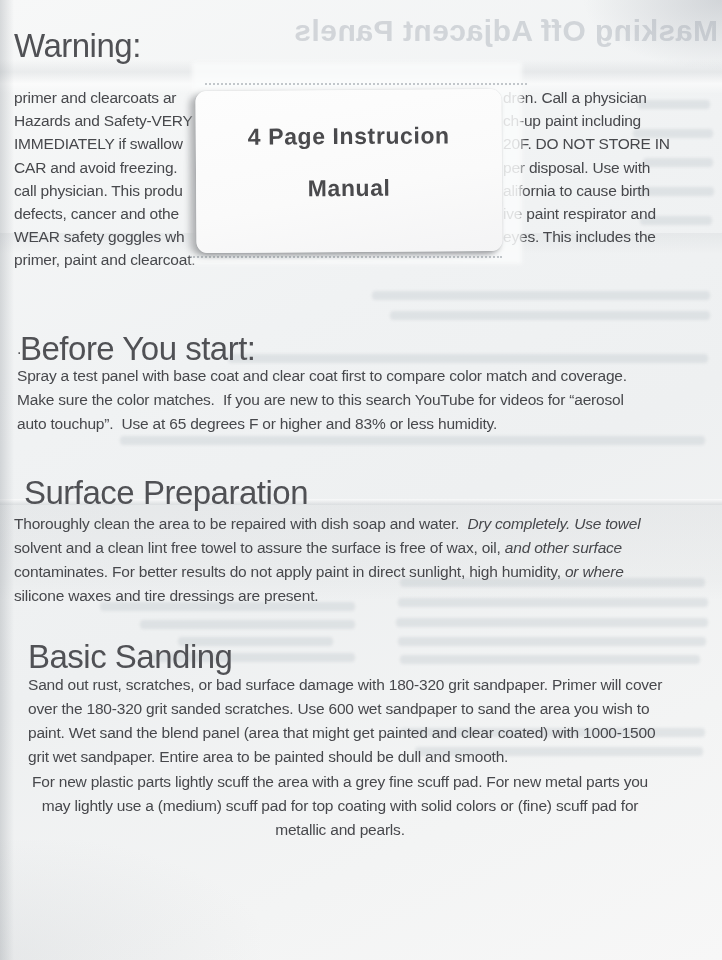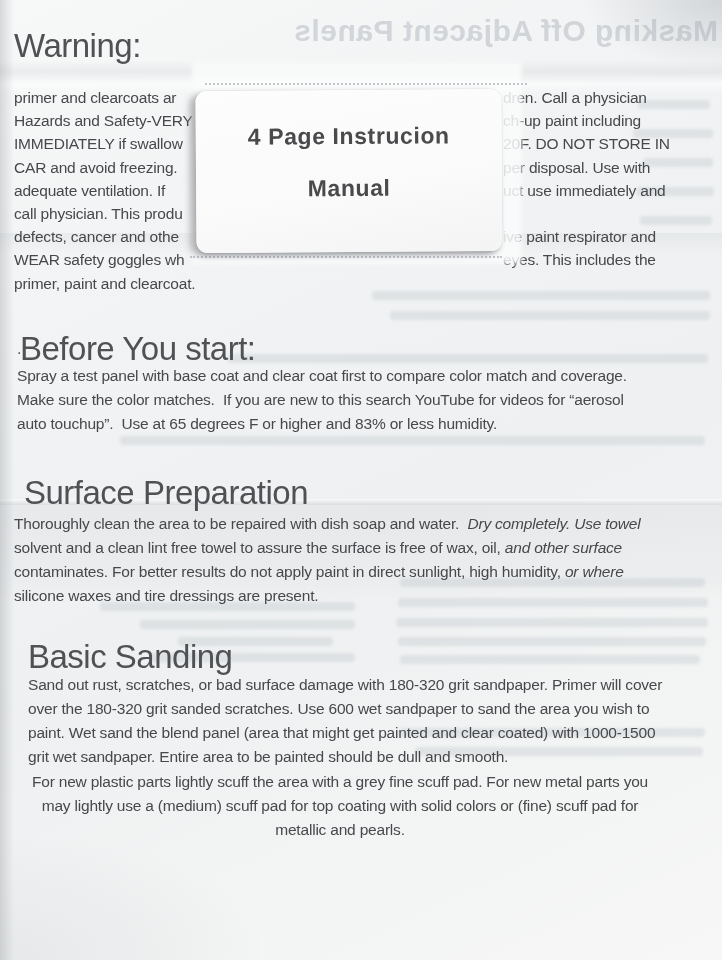--- a/index.html
+++ b/index.html
@@ -114,25 +114,22 @@
       </div>
     <div class="wrow">
         <span class="wleft">IMMEDIATELY if swallow</span>
         <span class="wright">20F. DO NOT STORE IN</span>
       </div>
     <div class="wrow">
         <span class="wleft">CAR and avoid freezing.</span>
         <span class="wright">per disposal. Use with</span>
       </div>
     <div class="wrow">
-        <span class="wleft">adequate ventilation. If</span>
-        <span class="wright">uct use immediately and</span>
-      </div>
-    <div class="wrow">
         <span class="wleft">call physician. This produ</span>
+        <span class="wright">alifornia to cause birth</span>
       </div>
     <div class="wrow">
         <span class="wleft">defects, cancer and othe</span>
         <span class="wright">ive paint respirator and</span>
       </div>
     <div class="wrow">
         <span class="wleft">WEAR safety goggles wh</span>
         <span class="wright">eyes. This includes the</span>
       </div>
     <div class="wrow">

